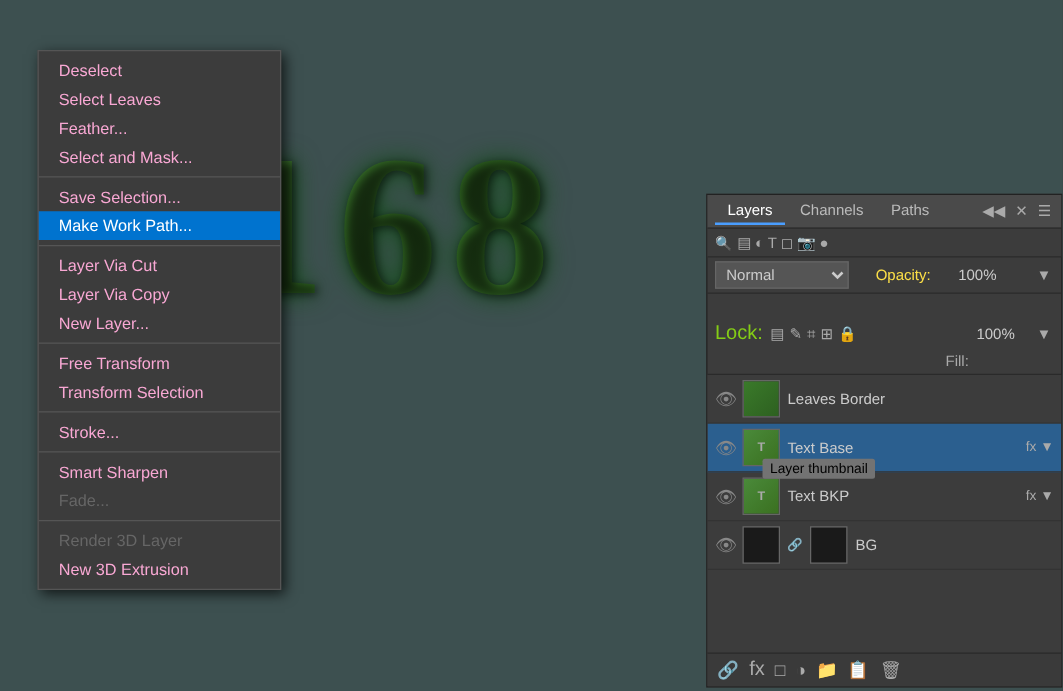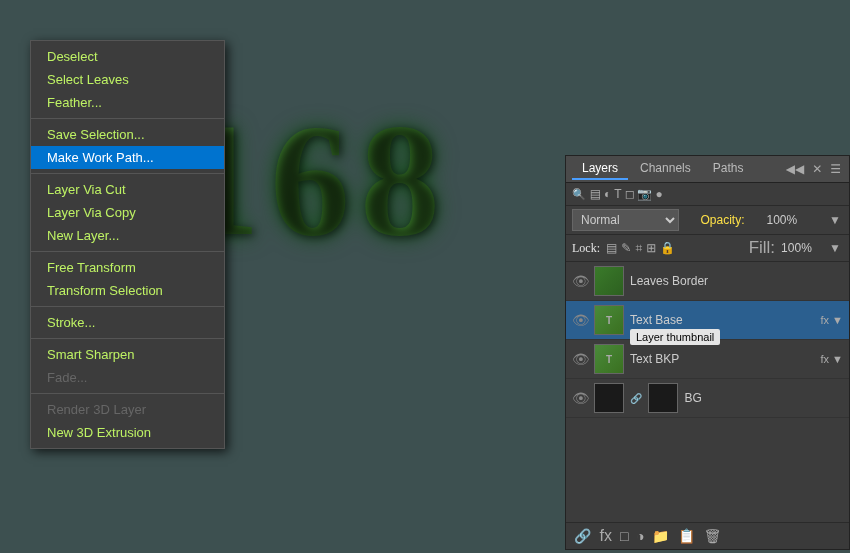--- a/index.html
+++ b/index.html
@@ -53,21 +53,21 @@
       background: #3c3c3c;
       border: 1px solid #555;
       box-shadow: 3px 3px 10px rgba(0,0,0,0.7);
       padding: 4px 0;
       z-index: 100;
     }
 
     .menu-item {
       padding: 4px 16px;
       cursor: pointer;
-      color: #bef264;
+      color: #f9a8d4;
       font-size: 13px;
       white-space: nowrap;
     }
 
     .menu-item.highlighted {
       background: #0073cf;
       color: #fff;
     }
 
     .menu-item.disabled {
@@ -204,40 +204,40 @@
     
     .lock-row {
       display: flex;
       align-items: center;
       padding: 3px 6px;
       gap: 6px;
       border-bottom: 1px solid #2a2a2a;
     }
 
     .lock-label {
-      font-size: 12px;
-      color: #e5e5e5;
-      font-family: Liberation Serif, serif;
+      font-size: 16px;
+      color: #84cc16;
     }
 
     .lock-icons {
       display: flex;
       gap: 4px;
     }
 
     .lock-icon {
       color: #aaa;
       font-size: 12px;
       cursor: pointer;
     }
 
     .fill-label {
       margin-left: auto;
-      font-size: 17px;
-      color: #aaa;
+      font-size: 12px;
+      color: #aaa;
+      margin-top: 44px;
     }
 
     .fill-value {
       font-size: 12px;
       color: #ccc;
       width: 40px;
     }
 
     
     .layer-list {
@@ -289,22 +289,22 @@
 
     .layer-fx {
       color: #aaa;
       font-size: 11px;
     }
 
     
     .layer-tooltip {
       position: absolute;
       top: 28px;
-      left: 64px;
-      background: #e5e5e5;
+      left: 44px;
+      background: #737373;
       color: #000;
       font-size: 11px;
       padding: 2px 6px;
       border-radius: 2px;
       white-space: nowrap;
       z-index: 200;
     }
 
     
     .panel-footer {
@@ -357,20 +357,21 @@
 <body>
 
 <div class="canvas-area"></div>
 
 <div class="leafy-text">168</div>
 
 <div class="context-menu" id="context-menu">
     <div class="menu-item">Deselect</div>
     <div class="menu-item">Select Leaves</div>
     <div class="menu-item">Feather...</div>
+    <div class="menu-item">Select and Mask...</div>
     <div class="menu-separator"></div>
     <div class="menu-item">Save Selection...</div>
     <div class="menu-item highlighted">Make Work Path...</div>
     <div class="menu-separator"></div>
     <div class="menu-item">Layer Via Cut</div>
     <div class="menu-item">Layer Via Copy</div>
     <div class="menu-item">New Layer...</div>
     <div class="menu-separator"></div>
     <div class="menu-item">Free Transform</div>
     <div class="menu-item">Transform Selection</div>

